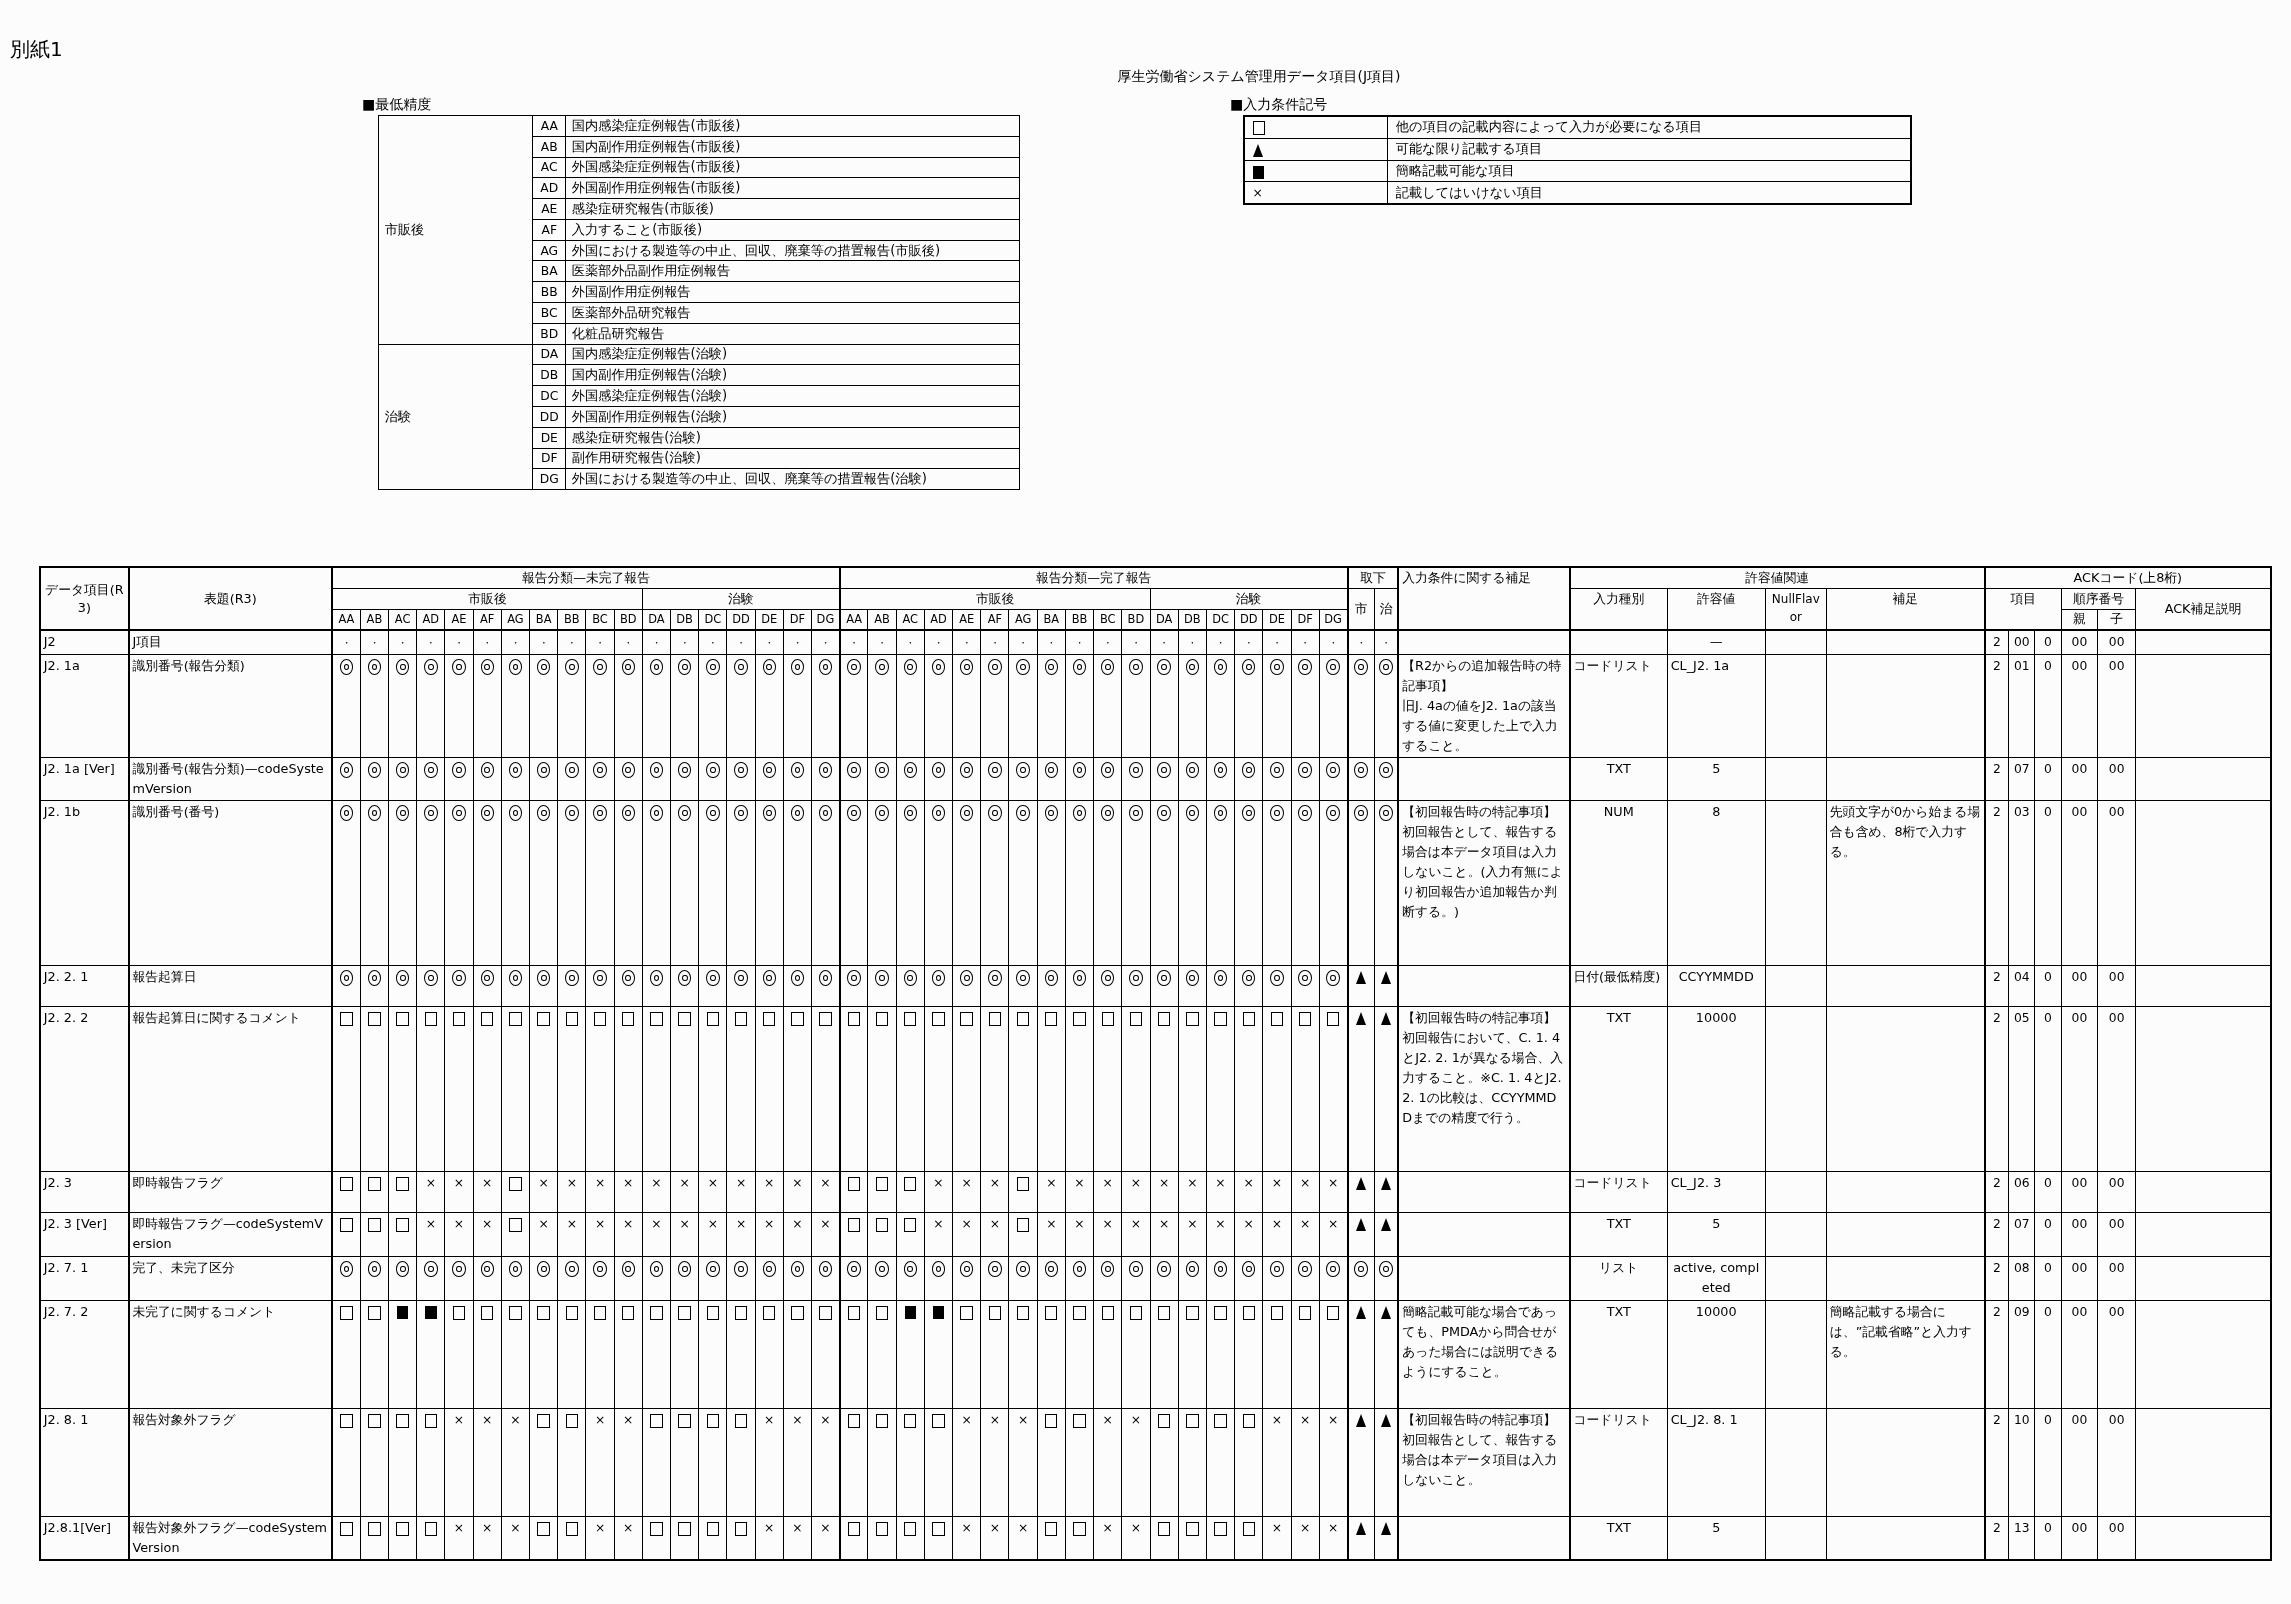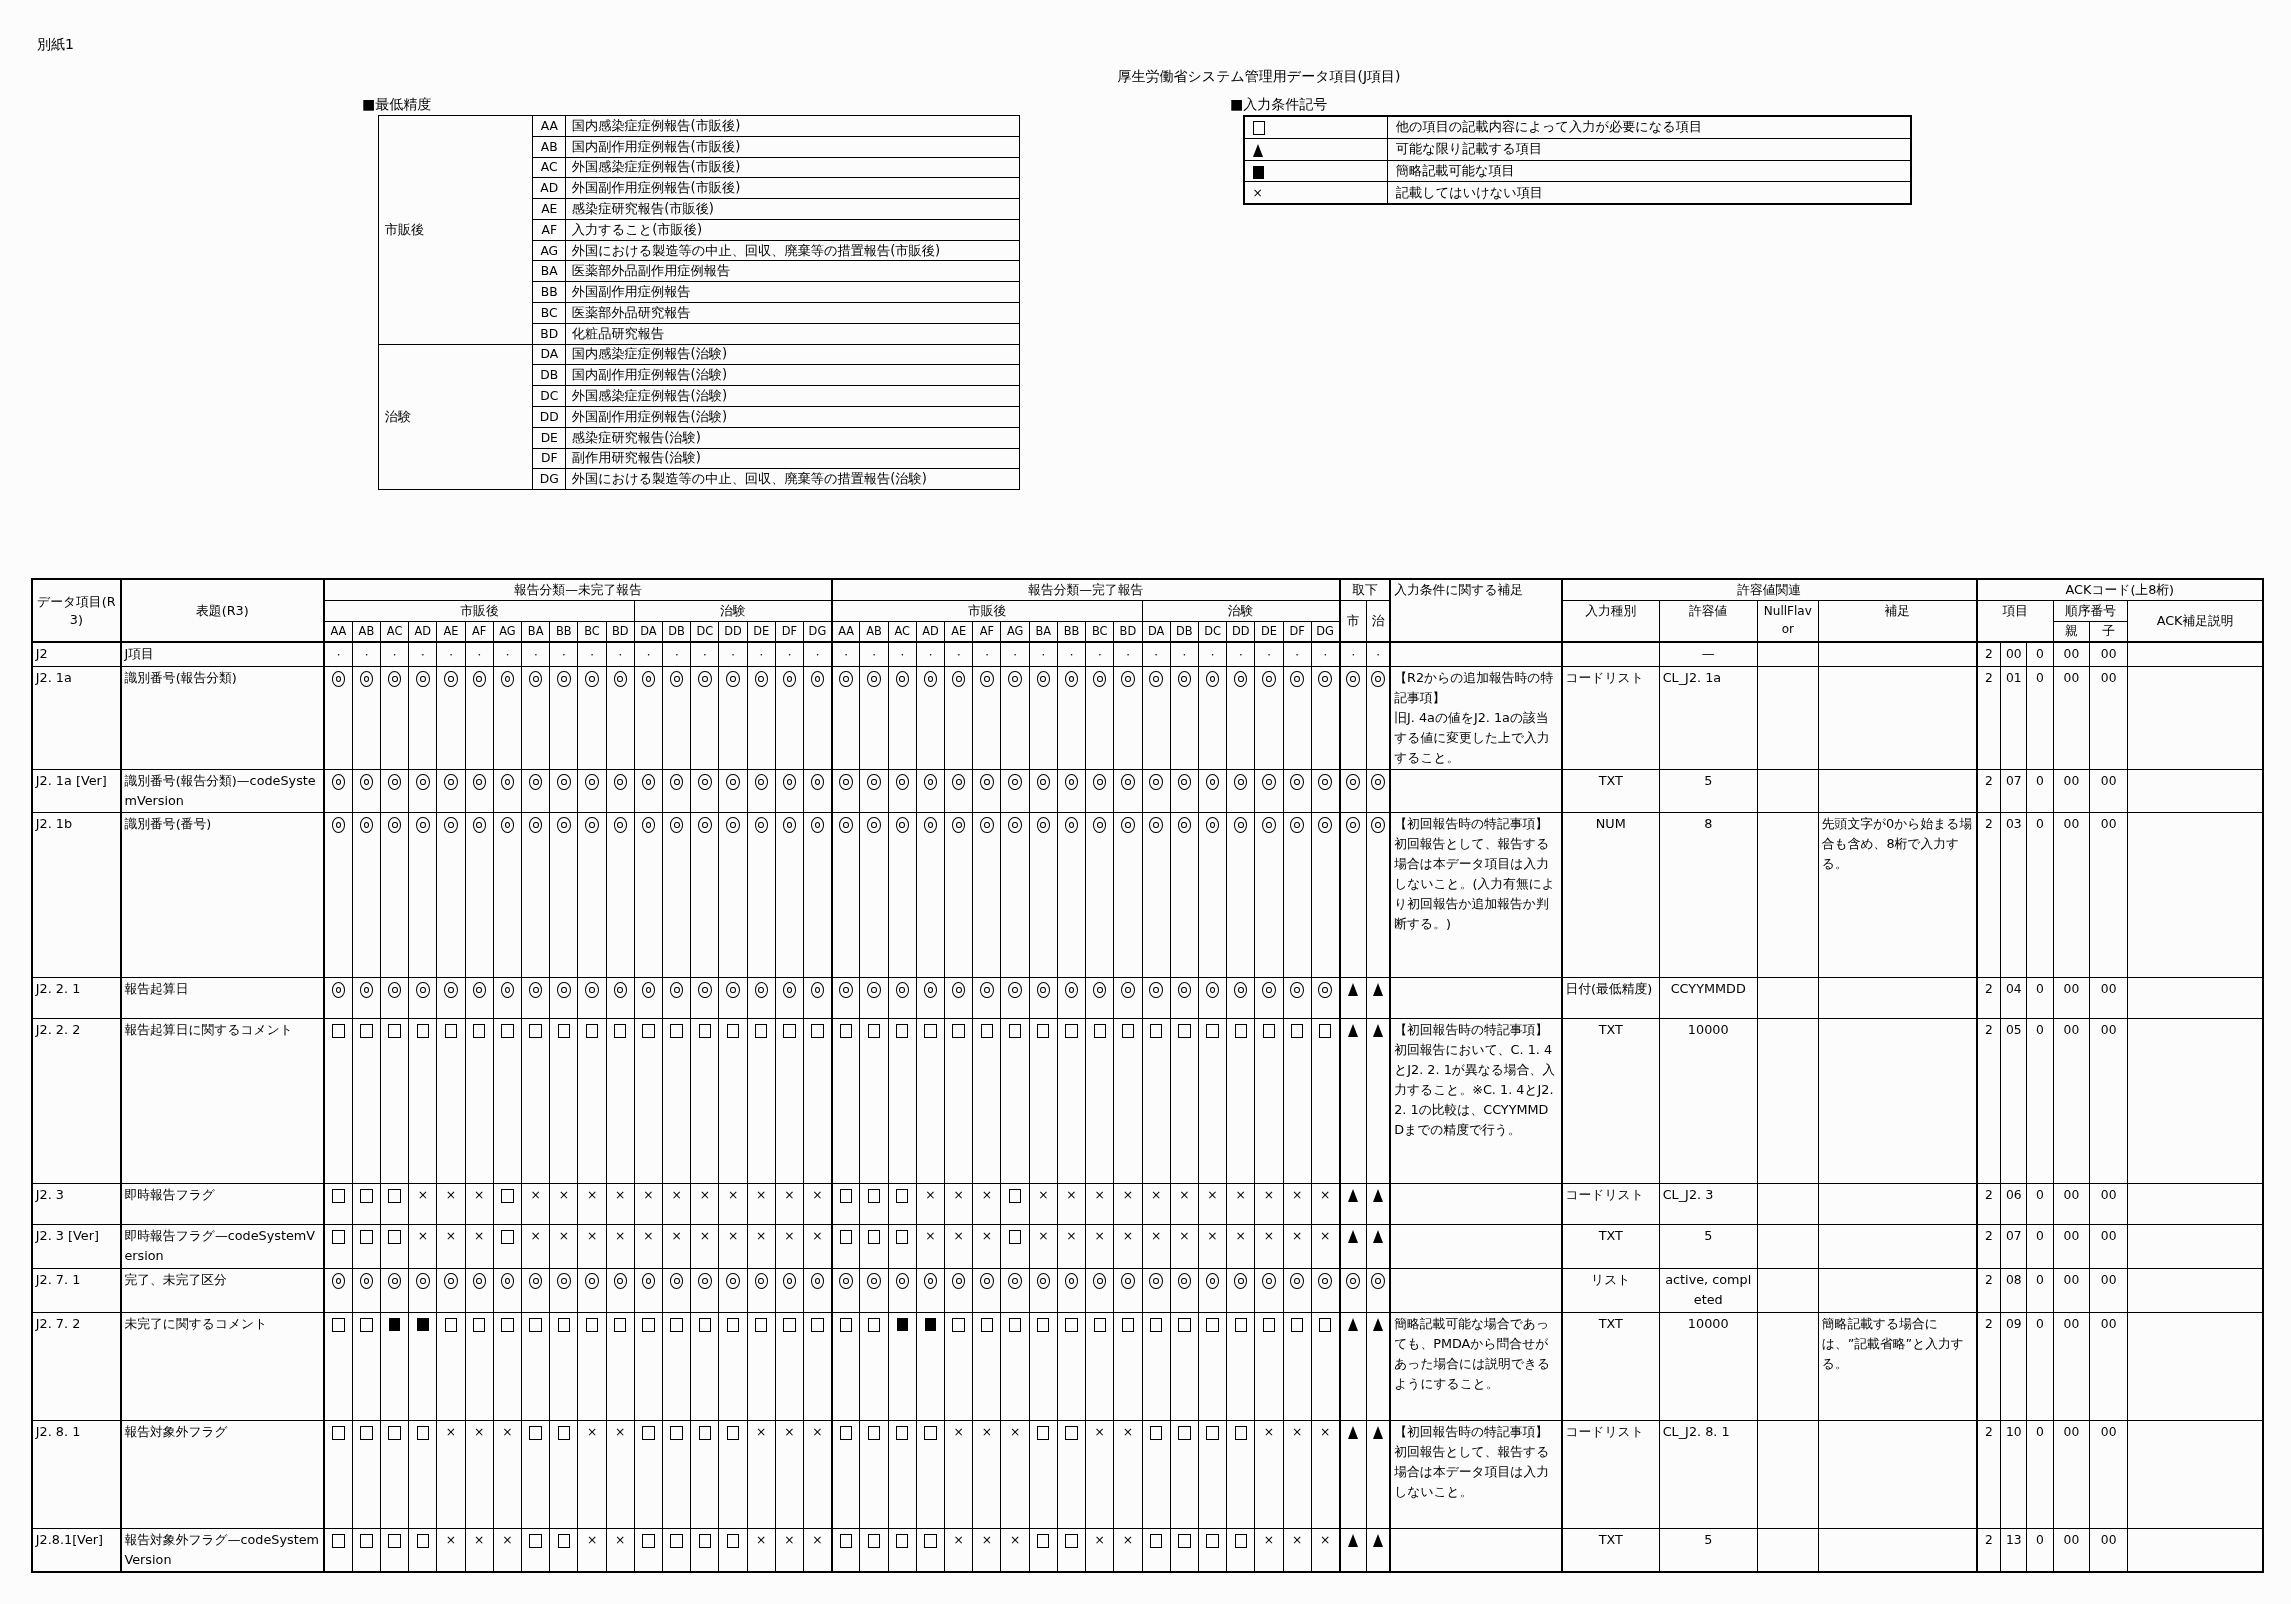--- a/index.html
+++ b/index.html
@@ -1,34 +1,34 @@
 <!DOCTYPE html>
 <html style="font-size:15px"><head>
 <meta charset="utf-8">
 <style>
   html, body { margin:0; padding:0; background:#fcfcfc; }
   body { width:2291px; height:1604px; position:relative; font-family:"DejaVu Sans", "Liberation Sans", sans-serif; color:#000; overflow:hidden; }
   .abs { position:absolute; }
-  #annex { left:37px; top:36px; font-size:14px; }
+  #annex { left:10px; top:36px; font-size:20px; }
   #doc-title { left:0; width:2291px; top:68px; text-align:center; font-size:14px; padding-left:227px; box-sizing:border-box; }
   .sec-title { font-size:14px; }
   #cls-title { left:362px; top:96px; }
   #sym-title { left:1230px; top:96px; }
 
   table { border-collapse:collapse; }
   #cls-table { position:absolute; left:378px; top:115px; width:642px; font-size:13.2px; }
   #cls-table td { border:0.9px solid #000; padding:0.9px 5.7px; line-height:18px; vertical-align:middle; }
   #cls-table td.grp { width:142px; vertical-align:middle; }
   #cls-table td.code { width:28px; text-align:center; font-size:12.3px; padding:0.9px 1.9px; }
 
   #sym-table { position:absolute; left:1243px; top:115px; width:669px; font-size:13.2px; border:2.8px solid #000; }
   #sym-table td { border:1.9px solid #000; padding:0.9px 7.6px; height:19px; }
   #sym-table td.sym { width:127px; }
 
-  #main { position:absolute; left:31px; top:566px; width:2233px; font-size:12.8px; border:2.8px solid #000; table-layout:fixed;margin-top:12px; }
+  #main { position:absolute; left:39px; top:566px; width:2233px; font-size:12.8px; border:2.8px solid #000; table-layout:fixed; }
   #main td, #main th { border:0.9px solid #000; padding:0.9px 2.8px; font-weight:normal; vertical-align:top; line-height:20px; overflow:hidden; word-break:break-all; }
   #main th { text-align:center; vertical-align:middle; line-height:18px; }
   #main .dbl-r { border-right:2.8px double #000; }
   #main .dbl-b { border-bottom:2.8px double #000; }
   #main td.m { text-align:center; padding:0.9px 0; font-size:13.2px; }
   #main td.c { text-align:center; }
   #main td.ack { text-align:center; font-size:12.3px; padding:0.9px 0; }
   .mk-sq { display:inline-block; width:10.4px; height:12.3px; border:0.9px solid #000; vertical-align:middle; margin-top:1.9px; }
   .mk-fsq { display:inline-block; width:11.4px; height:13.2px; background:#000; vertical-align:middle; margin-top:1.9px; }
   .mk-dc { display:inline-block; width:11.4px; height:14px; border:0.9px solid #000; border-radius:50%; position:relative; vertical-align:middle; margin-top:1.9px; }

